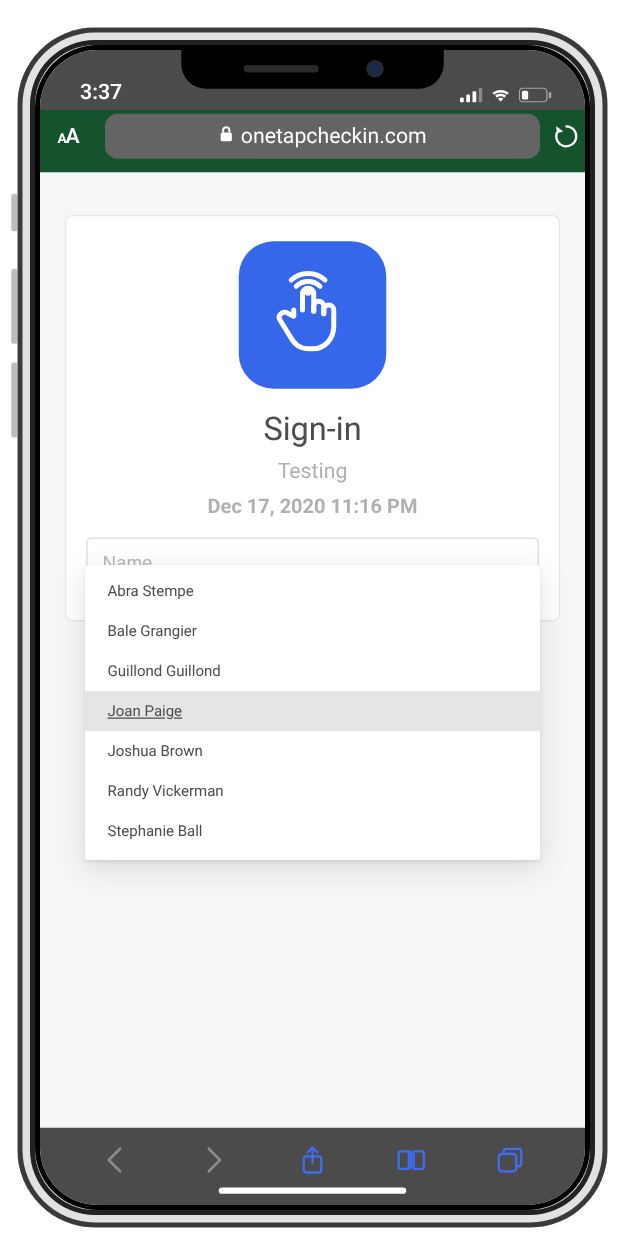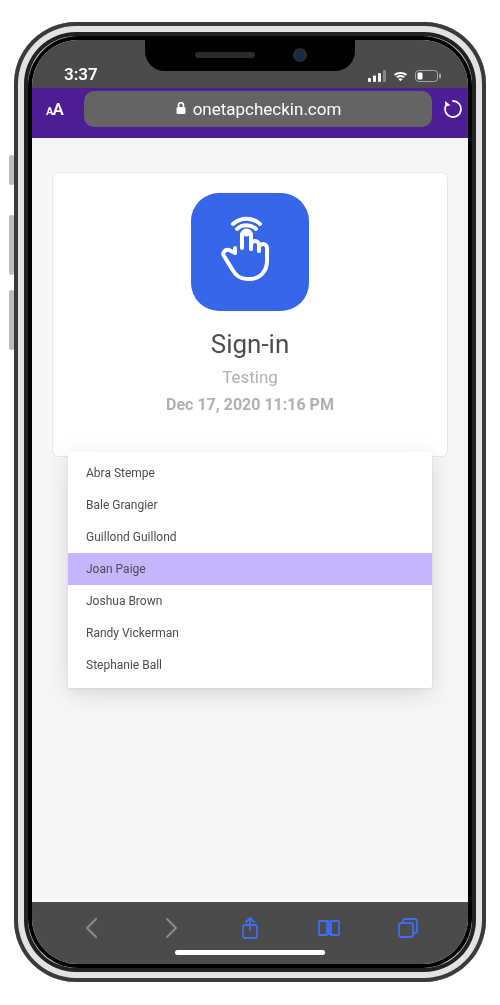--- a/index.html
+++ b/index.html
@@ -77,21 +77,21 @@
     font-size: 17px;
     font-weight: 600;
     flex-shrink: 0;
     position: relative;
   }
   .status-right { display: flex; align-items: center; gap: 6px; padding-bottom:2px;}
   .status-right svg { display: block; }
   
   .url-bar {
     height: 50px;
-    background: #4c1d95;
+    background: #14532d;
     display: flex;
     align-items: center;
     padding: 0 4px 8px 14px;
     gap: 2px;
     flex-shrink: 0;
   }
   .aa-btn {
     color: #fff;
     font-weight: 600;
     font-size: 12px;
@@ -169,21 +169,21 @@
     overflow: hidden;
     z-index: 10;
   }
   .dropdown .item {
     padding: 9px 18px;
     font-size: 12px;
     color: #4d4d4d;
     text-align: left;
     cursor: pointer;
   }
-  .dropdown .item.highlight { background: #c4b5fd; }
+  .dropdown .item.highlight { background: #e5e5e5; text-decoration: underline; }
   .dropdown .item:first-child { padding-top: 14px; }
   .dropdown .item:last-child { padding-bottom: 16px; }
   
   .bottom-bar {
     height: 62px;
     background: #4b4b4b;
     display: flex;
     align-items: center;
     justify-content: space-around;
     padding: 0 20px 10px 20px;
@@ -281,20 +281,21 @@
 
                   <path d="M24 14 a14 14 0 0 1 19 0"></path>
                   <path d="M20 9 a20 20 0 0 1 27 0"></path>
                 </g>
                 <circle cx="33.5" cy="19" r="2.6" fill="#fff"></circle>
               </svg>
             </div>
             <h1>Sign-in</h1>
             <div class="subtitle">Testing</div>
             <div class="timestamp">Dec 17, 2020 11:16 PM</div>
+            <input class="name-input" type="text" placeholder="Name" style="">
           </div>
 
           <div class="dropdown" id="dropdown">
               <div class="item">Abra Stempe</div>
               <div class="item">Bale Grangier</div>
               <div class="item">Guillond Guillond</div>
               <div class="item highlight">Joan Paige</div>
               <div class="item">Joshua Brown</div>
               <div class="item">Randy Vickerman</div>
               <div class="item">Stephanie Ball</div>

